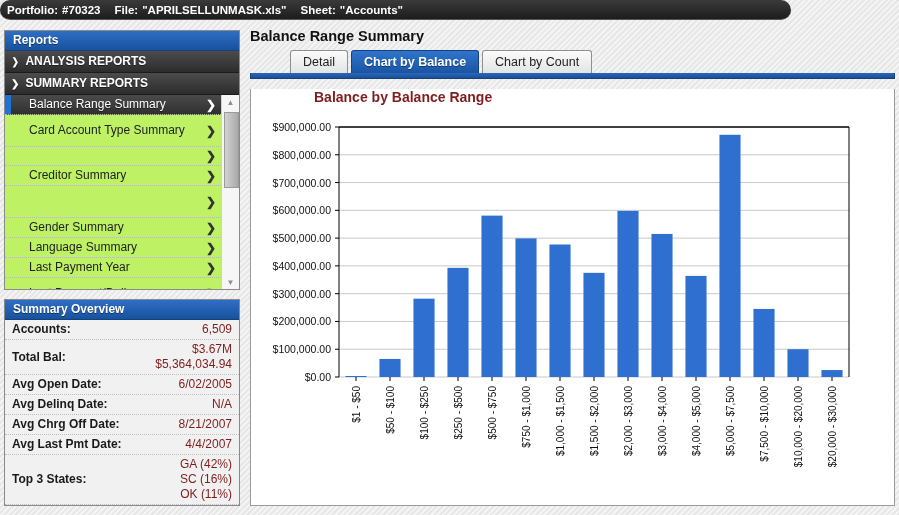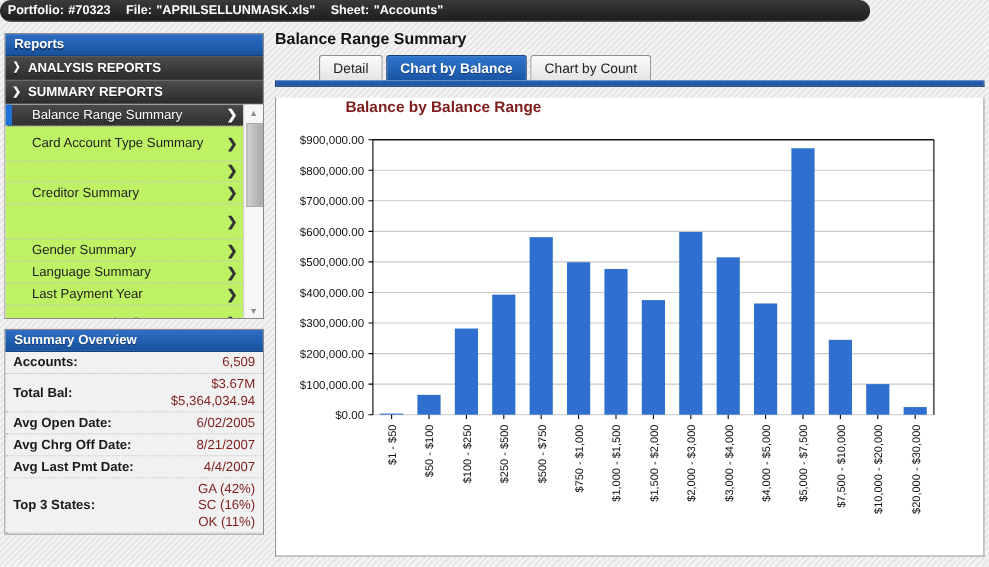--- a/index.html
+++ b/index.html
@@ -191,20 +191,24 @@
       <div class="ovrow">
         <span class="k">Total Bal:</span>
         <span class="v">
           <div>$3.67M</div>
           <div>$5,364,034.94</div>
         </span>
       </div>
       <div class="ovrow">
         <span class="k">Avg Open Date:</span>
         <span class="v">6/02/2005</span>
+      </div>
+      <div class="ovrow">
+        <span class="k">Avg Delinq Date:</span>
+        <span class="v">N/A</span>
       </div>
       <div class="ovrow">
         <span class="k">Avg Chrg Off Date:</span>
         <span class="v">8/21/2007</span>
       </div>
       <div class="ovrow">
         <span class="k">Avg Last Pmt Date:</span>
         <span class="v">4/4/2007</span>
       </div>
       <div class="ovrow">

